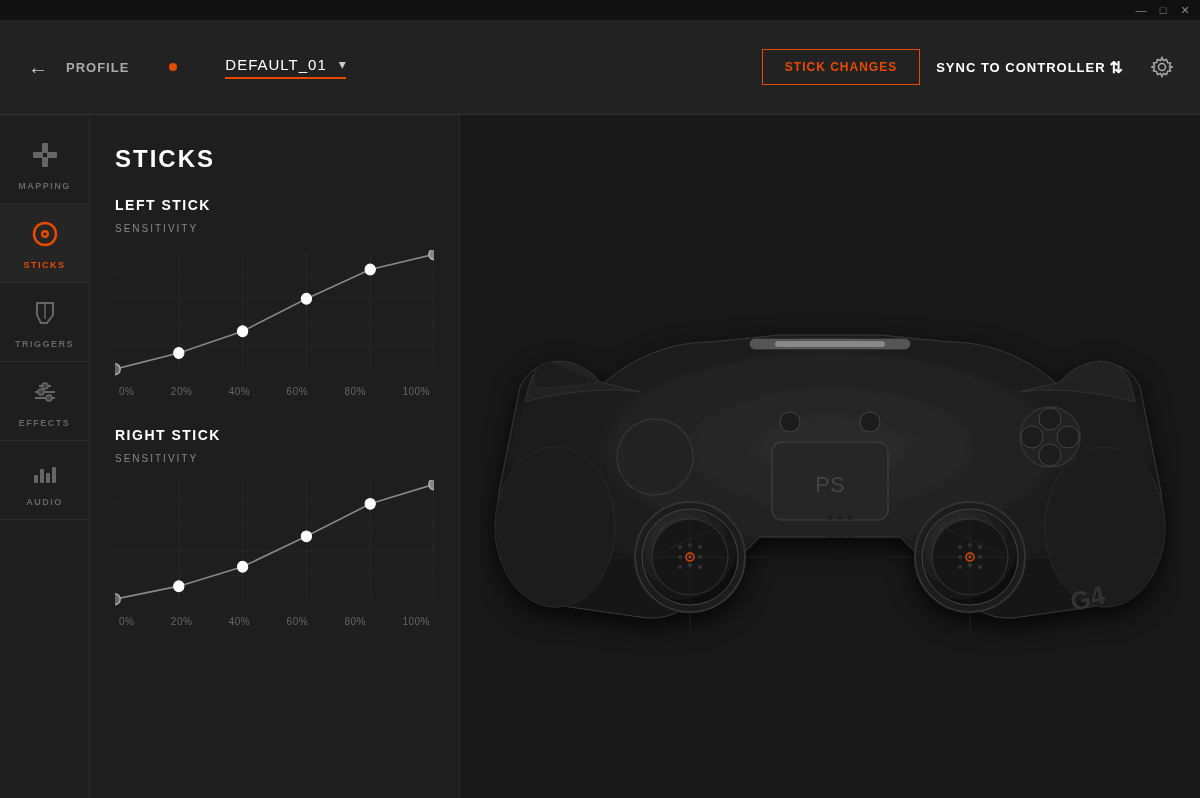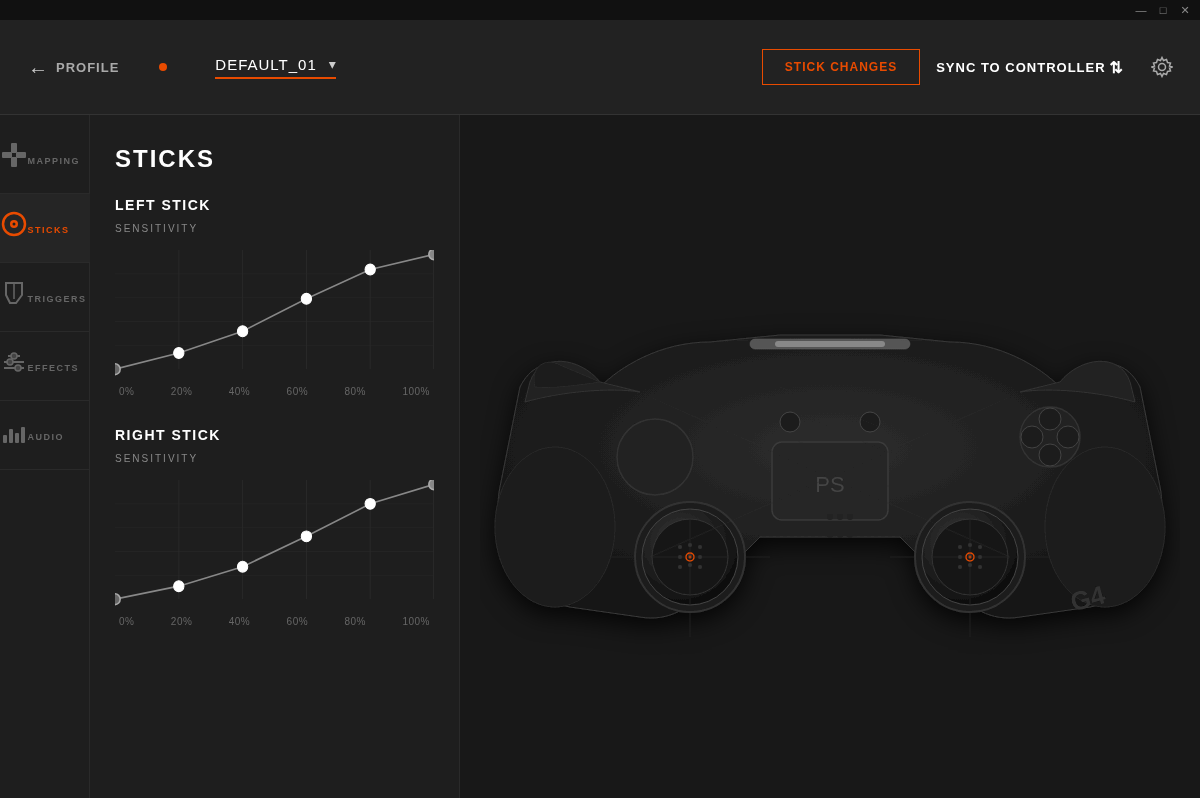--- a/index.html
+++ b/index.html
@@ -54,20 +54,21 @@
       display: flex;
       align-items: center;
       justify-content: center;
       cursor: pointer;
       color: #ccc;
       font-size: 20px;
     }
     .profile-section {
       display: flex;
       align-items: center;
+      margin-left: 10px;
       position: relative;
       gap: 32px;
     }
     .profile-label {
       color: #aaa;
       font-size: 13px;
       font-weight: bold;
       letter-spacing: 1px;
       margin-right: 8px;
     }
@@ -148,20 +149,21 @@
       background: #1e1e1e;
       display: flex;
       flex-direction: column;
       align-items: center;
       padding: 10px 0;
       border-right: 1px solid #2a2a2a;
     }
     .sidebar-item {
       width: 90px;
       display: flex;
+      flex-direction: column;
       align-items: center;
       padding: 16px 0 12px 0;
       cursor: pointer;
       border-bottom: 1px solid #2a2a2a;
       position: relative;
     }
     .sidebar-item.active {
       background: #252525;
     }
     .sidebar-item.active::left {

